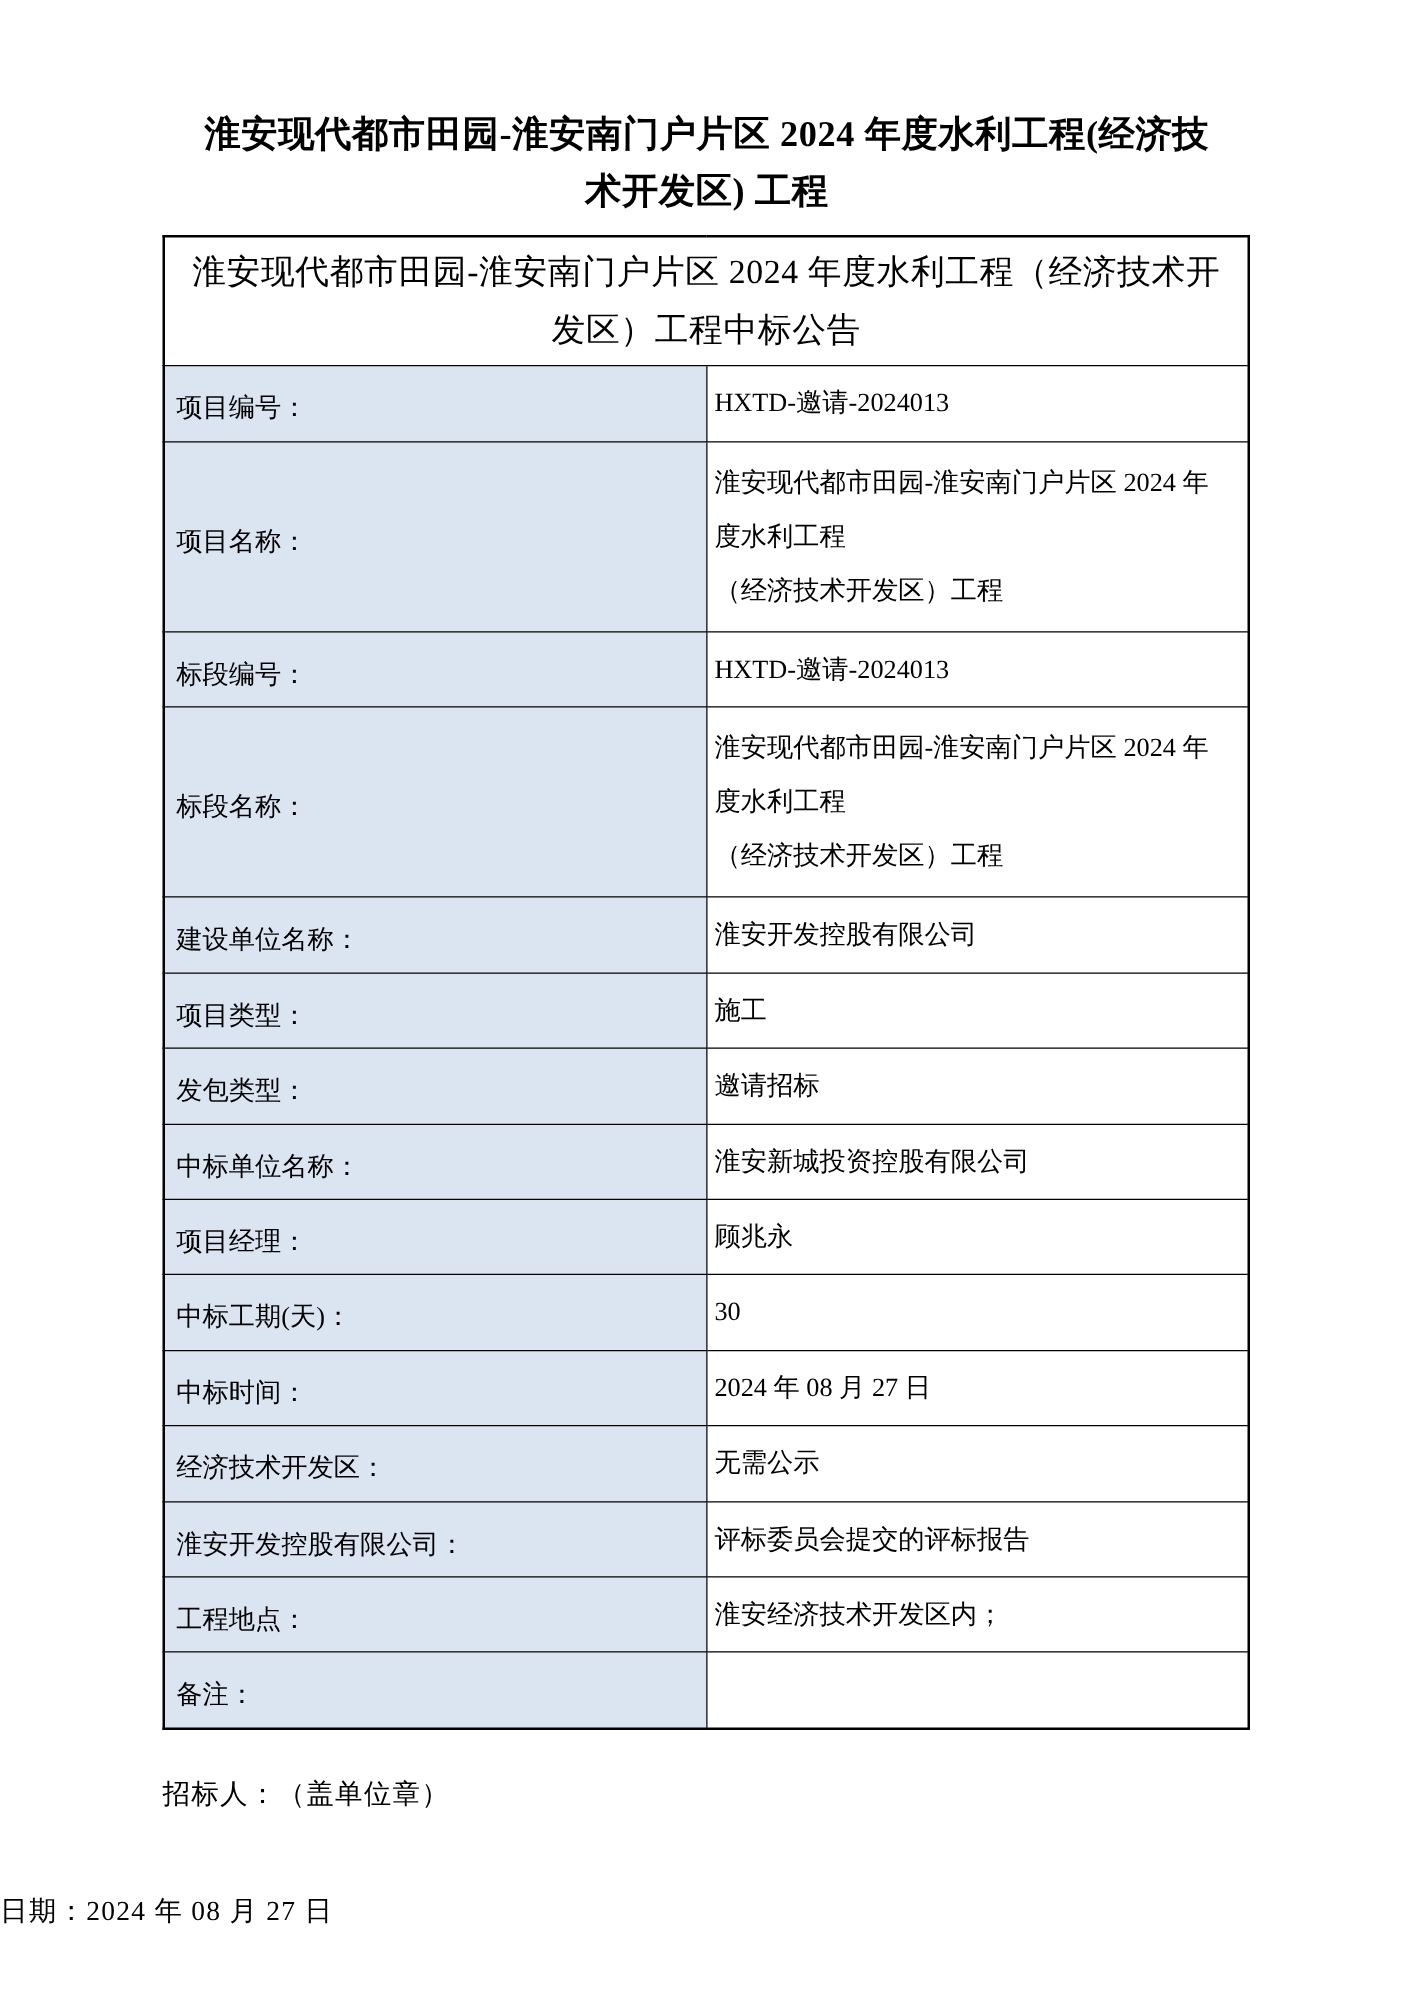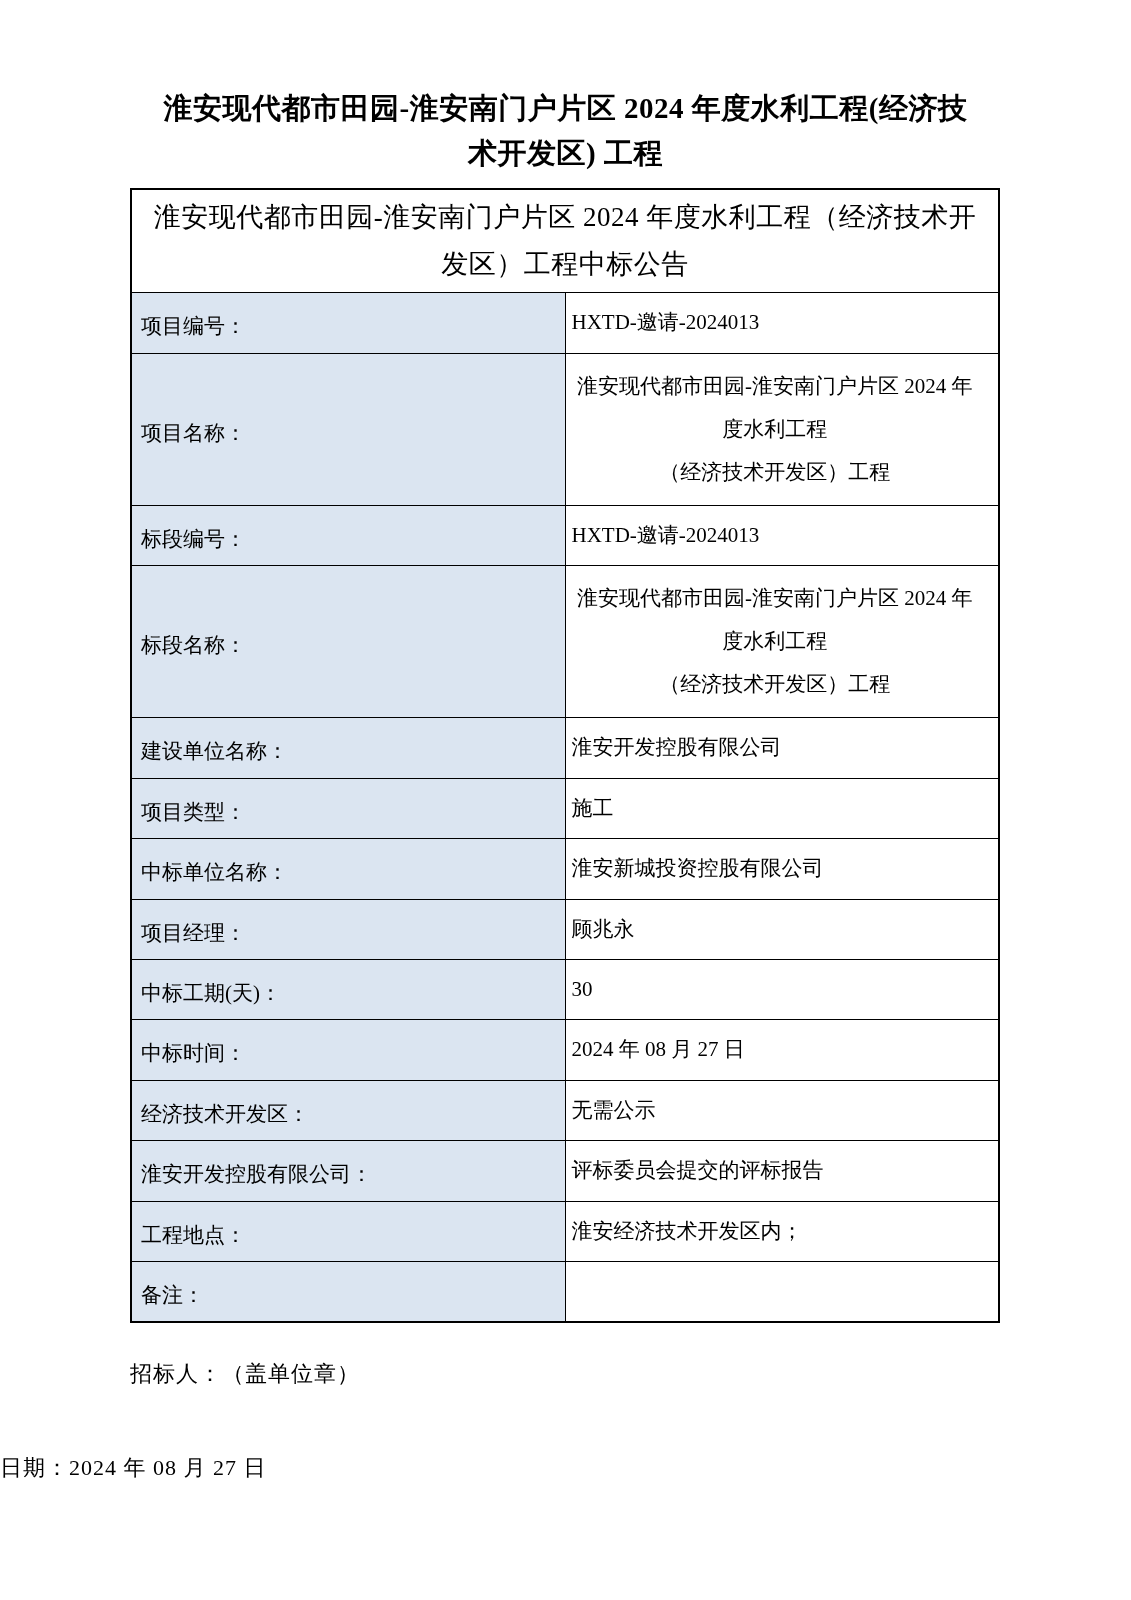--- a/index.html
+++ b/index.html
@@ -57,21 +57,20 @@
     padding:19px 6px 11px 9px;
     line-height:1.4;
   }
   .doc-table td.value{
     padding:11px 20px 11px 6px;
     line-height:1.4;
     white-space:pre-line;
   }
   .doc-table tr.ml td.value{
     line-height:2.05;
-    text-align:center;
   }
   .sign-line{
     margin:36px 0 0 130px;
     font-size:22px;
     letter-spacing:1px;
   }
   .date-line{
     margin-top:64px;
     padding-right:191px;
     text-align:left;
@@ -119,20 +118,24 @@
       <tr>
         <td class="label">建设单位名称：</td>
         <td class="value">淮安开发控股有限公司</td>
       </tr>
 
       <tr>
         <td class="label">项目类型：</td>
         <td class="value">施工</td>
       </tr>
 
+      <tr>
+        <td class="label">发包类型：</td>
+        <td class="value">邀请招标</td>
+      </tr>
 
       <tr>
         <td class="label">中标单位名称：</td>
         <td class="value">淮安新城投资控股有限公司</td>
       </tr>
 
       <tr>
         <td class="label">项目经理：</td>
         <td class="value">顾兆永</td>
       </tr>

